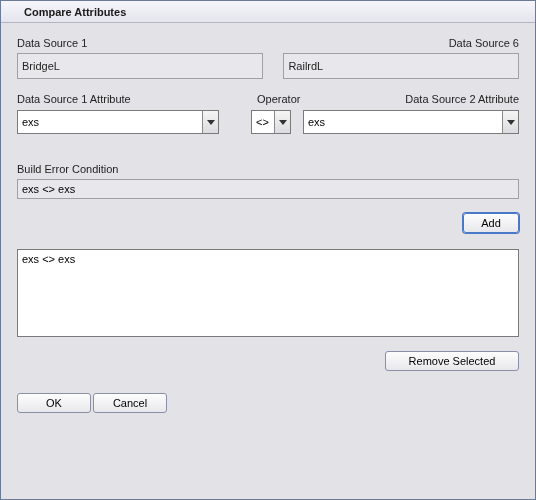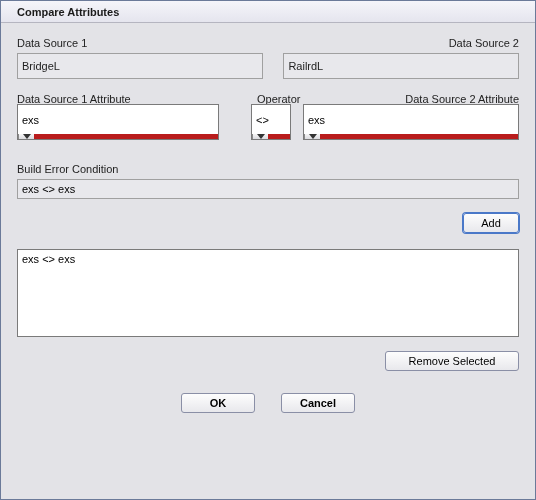--- a/index.html
+++ b/index.html
@@ -20,21 +20,21 @@
     background: #e3e3e7;
     display: flex;
     flex-direction: column;
   }
   .titlebar {
     background: linear-gradient(#f5f5fa, #e5e5ee);
     border-bottom: 1px solid #b5b5c0;
     height: 22px;
     display: flex;
     align-items: center;
-    padding: 0 16px;
+    padding: 0 23px;
     font-weight: bold;
     font-size: 11px;
     color: #1a1a1a;
   }
   .content {
     flex: 1;
     padding: 14px 16px 10px 16px;
     display: flex;
     flex-direction: column;
     gap: 0;
@@ -55,22 +55,21 @@
   .right-field { width: 241px; }
   .attr-labels { margin-bottom: 4px; position: relative; height: 14px; }
   .attr-labels .lbl1 { position:absolute; left:0; }
   .attr-labels .lbl-op { position:absolute; left:240px;}
   .attr-labels .lbl2 { position:absolute; right:0; }
   .attr-fields { gap: 8px; align-items: center; margin-bottom: 26px; position: relative; height:22px;}
   .combo {
     display: flex;
     border: 1px solid #7a7a7a;
     background: #b91c1c;
-    height: 36px;
-    flex-direction: column;
+    height: 24px;
   }
   .combo .combo-text {
     flex: 1;
     border: none;
     padding: 2px 4px;
     font: inherit;
     outline: none;
     background: #fff;
     min-width: 0;
   }
@@ -123,35 +122,35 @@
     height: 88px;
     font: inherit;
     padding: 3px 4px;
     border: 1px solid #7a7a7a;
     background: #fff;
     resize: none;
     outline: none;
   }
   .remove-row { justify-content: flex-end; margin-top: 14px; }
   .btn-remove { width: 134px; }
-  .footer { display:flex; justify-content:center; gap: 26px; margin-top: 22px; font-weight: bold; }
+  .footer { display:flex; justify-content:flex-start; gap: 2px; margin-top: 22px; }
   .btn-ok, .btn-cancel { width: 74px; }
 </style>
 </head>
 <body>
 
 <div class="window">
   <div class="titlebar">
     <span>Compare Attributes</span>
   </div>
   <div class="content">
 
     <div class="row ds-labels">
       <span class="label">Data Source 1</span>
-      <span class="label">Data Source 2</span>
+      <span class="label">Data Source 6</span>
     </div>
     <div class="row ds-fields">
       <input class="text-ro left-field" readonly="" value="BridgeL" style="">
       <input class="text-ro right-field" readonly="" value="RailrdL" style="">
     </div>
 
     <div class="row attr-labels">
       <span class="label lbl1">Data Source 1 Attribute</span>
       <span class="label lbl-op">Operator</span>
       <span class="label lbl2">Data Source 2 Attribute</span>

